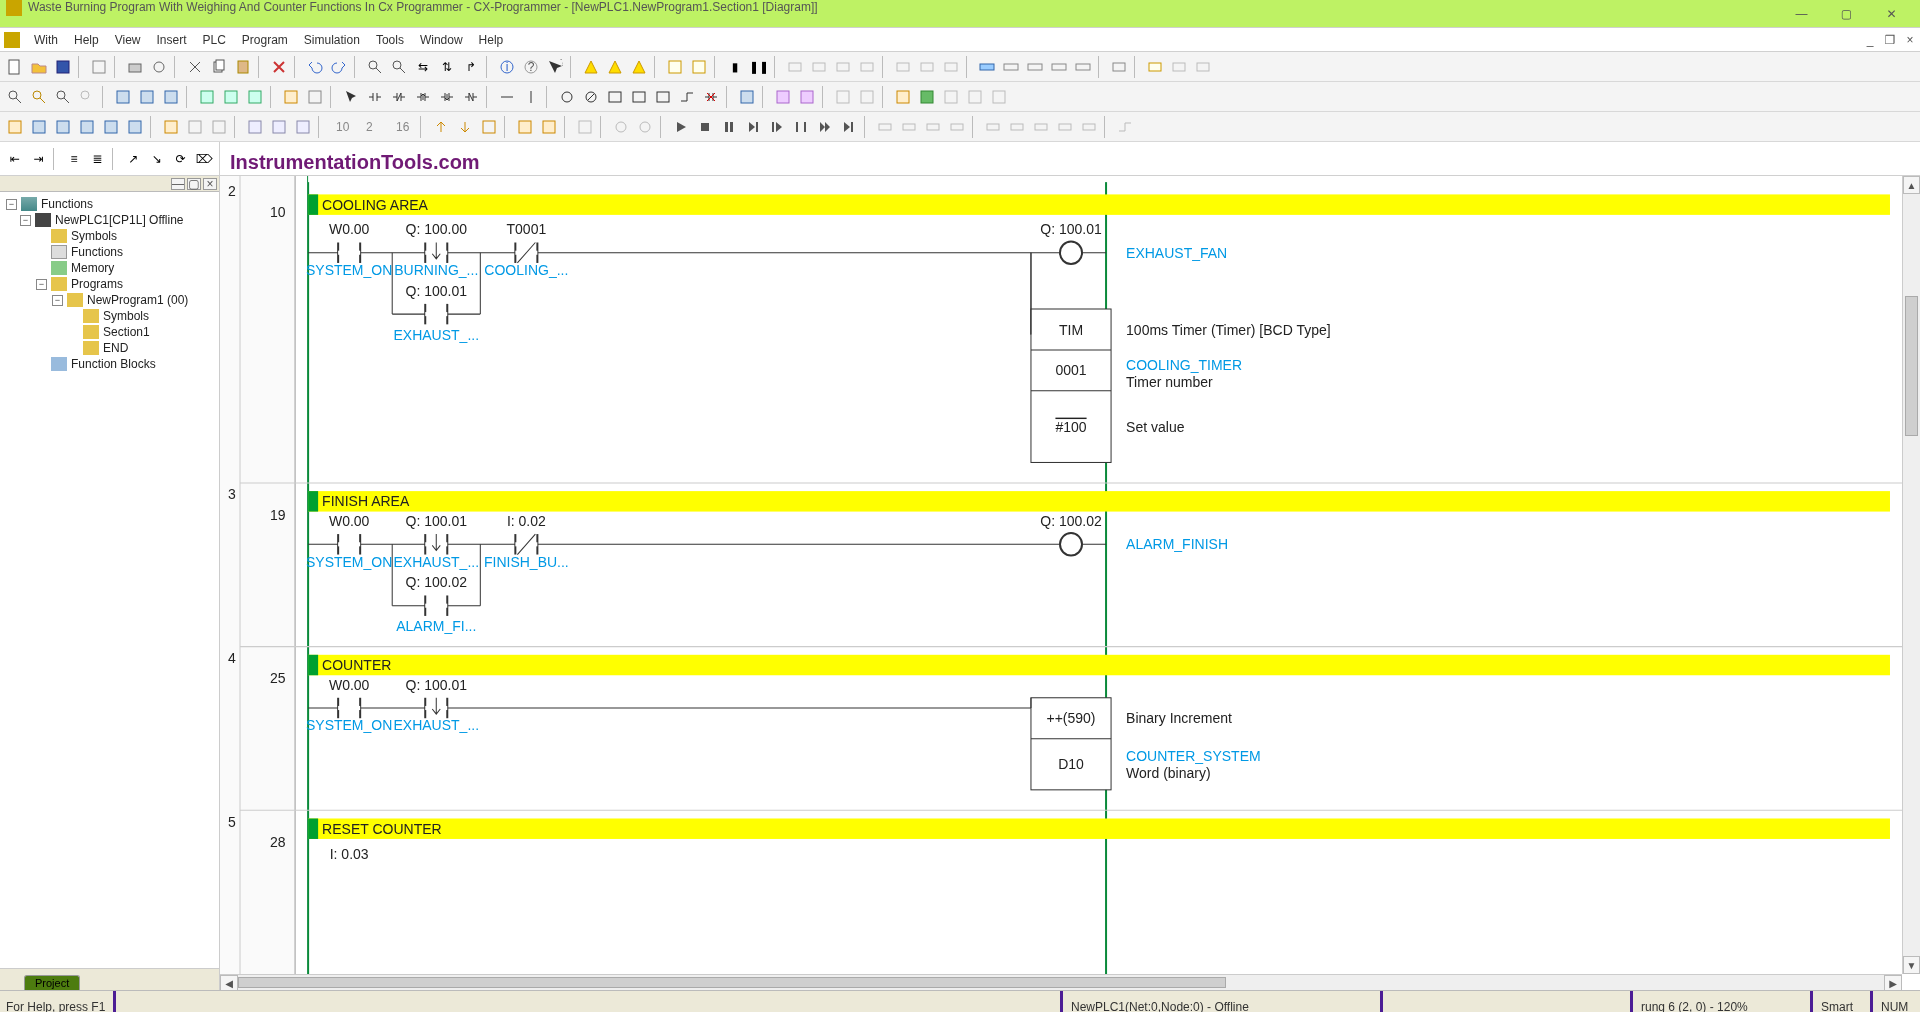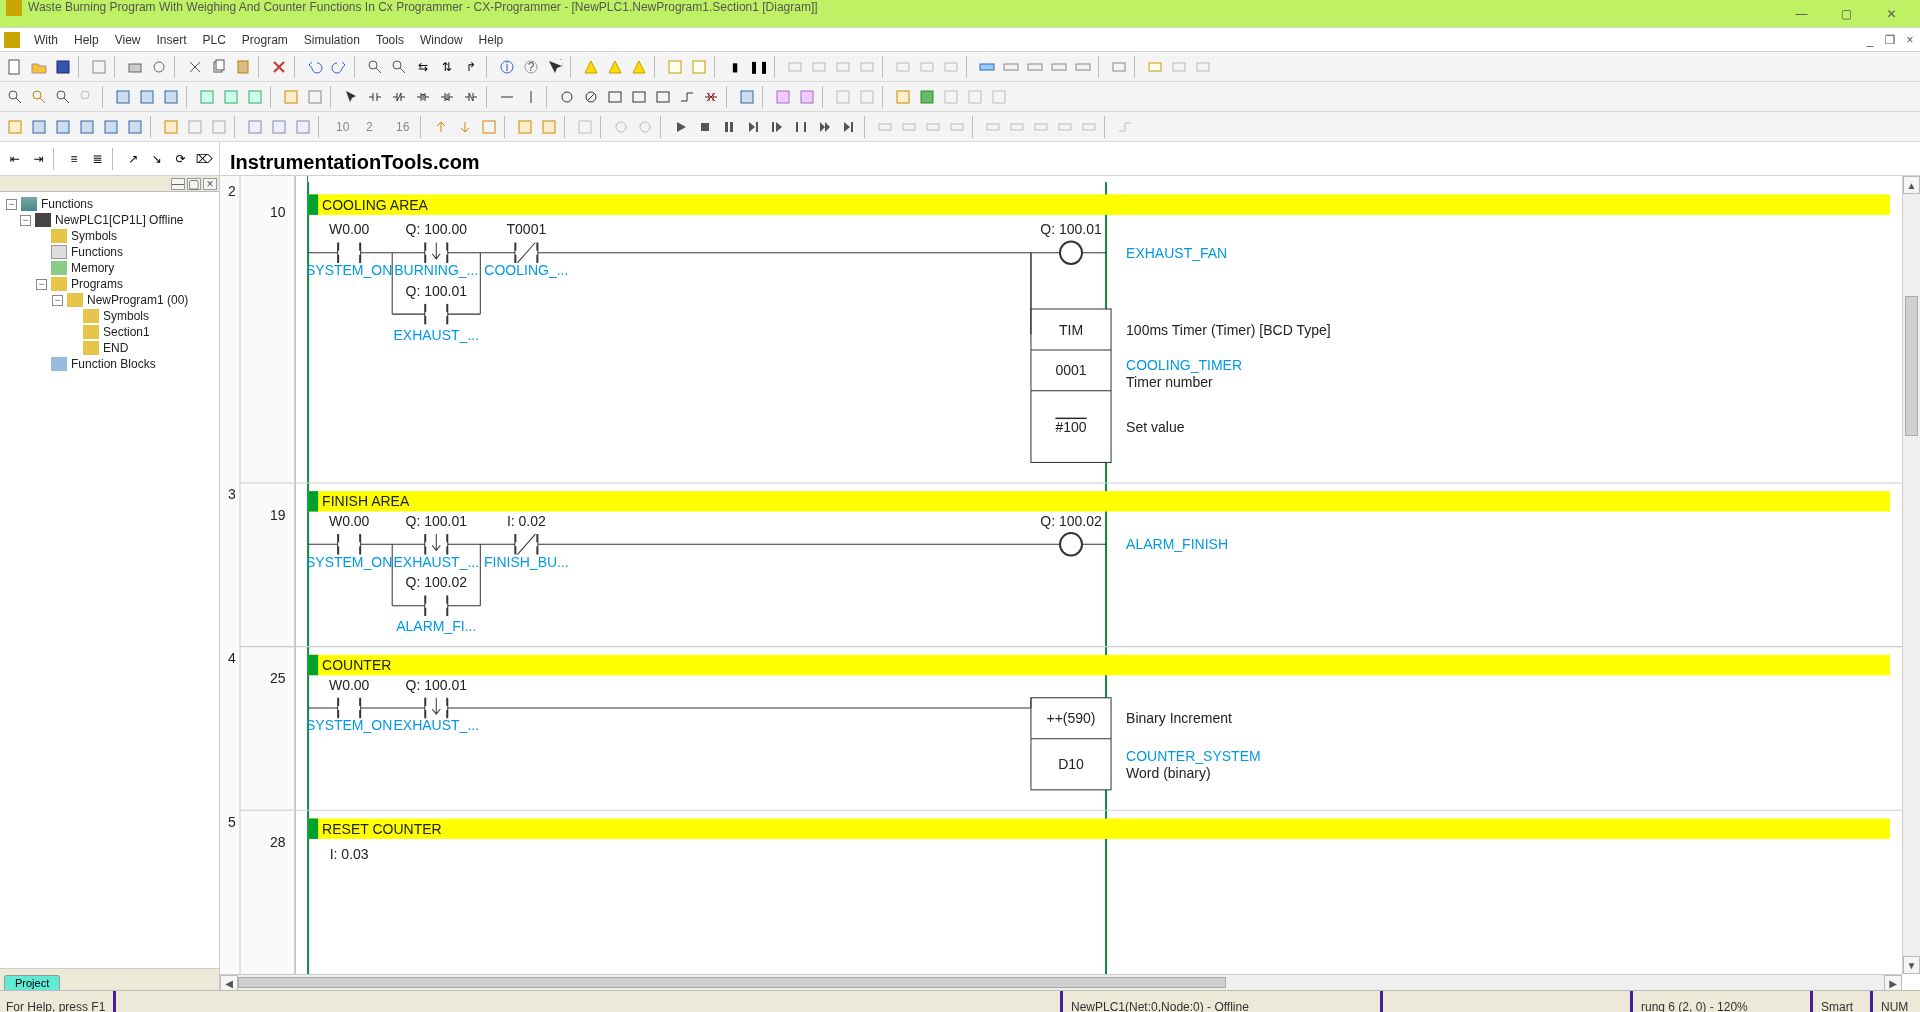--- a/index.html
+++ b/index.html
@@ -20,21 +20,21 @@
 
 
 .tbrow { background:#f4f4f4; border-bottom:1px solid #d8d8d8; display:flex; align-items:center; padding:2px 4px; height:30px; gap:2px; }
 .tb { width:22px; height:22px; display:flex; align-items:center; justify-content:center; border:1px solid transparent; }
 .tbsep { width:6px; height:22px; border-left:1px solid #bbb; margin:0 2px; }
 .tb svg { width:16px; height:16px; }
 
 
 .wmrow { height:34px; background:#fff; border-bottom:1px solid #d0d0d0; display:flex; align-items:center; }
 .wmrow .inset { width:220px; height:100%; border-right:1px solid #d0d0d0; display:flex; align-items:center; padding:0 4px; gap:2px; }
-.wmrow .watermark { font-size:20px; font-weight:700; color:#000000; padding-left:10px;margin-top:7px; }
+.wmrow .watermark { font-size:20px; font-weight:700; color:#701a75; padding-left:10px;margin-top:7px; }
 
 
 .main { display:flex; height:calc(1012px - 28px - 24px - 30px*3 - 34px - 22px); }
 .treecol { width:220px; background:#fff; border-right:1px solid #ccc; position:relative; display:flex; flex-direction:column; }
 .treecol .hdr { height:16px; background:#ece9d8; border-bottom:1px solid #bbb; display:flex; justify-content:flex-end; align-items:center; gap:2px; padding:0 2px; font-size:10px; color:#555; }
 .treecol .hdr span{border:1px solid #999;width:14px;height:12px;display:flex;align-items:center;justify-content:center;background:#f4f4f4;}
 .tree { flex:1; overflow:auto; padding:4px 2px; }
 .tnode { display:flex; align-items:center; gap:4px; padding:1px 0 1px 4px; white-space:nowrap; color:#222; }
 .tnode .tgl { width:11px; height:11px; border:1px solid #888; display:flex; align-items:center; justify-content:center; font-size:9px; line-height:9px; color:#444; background:#fff; }
 .tnode .noTgl { width:11px; }
@@ -45,21 +45,21 @@
 .ic-set{background:#ddd;border:1px solid #999;}
 .ic-mem{background:#8c8;}
 .ic-prog{background:#e6c54b;}
 .ic-nprog{background:#e6c54b;}
 .ic-sec{background:#e6c54b;}
 .ic-end{background:#e6c54b;}
 .ic-fb{background:#9bd;}
 .ind1{padding-left:18px}.ind2{padding-left:34px}.ind3{padding-left:50px}.ind4{padding-left:66px}
 
 .tabstrip { height:22px; border-top:1px solid #ccc; display:flex; align-items:flex-end; padding-left:4px; background:#ece9d8; }
-.tabstrip .tab { background:#5eead4; border:1px solid #999; border-bottom:none; padding:1px 10px; font-size:11px; border-radius:3px 3px 0 0; }
+.tabstrip .tab { background:#4d7c0f; border:1px solid #999; border-bottom:none; padding:1px 10px; font-size:11px; border-radius:3px 3px 0 0;margin-left:20px; }
 
 
 .ladwrap { flex:1; background:#fff; position:relative; overflow:hidden; }
 .ladsvgwrap { position:absolute; left:0; right:18px; top:0; bottom:16px; overflow:hidden; background:#fff; }
 .vscroll { position:absolute; right:0; top:0; bottom:16px; width:18px; background:#efefef; border-left:1px solid #ccc; }
 .vscroll .up,.vscroll .dn{height:18px;background:#f5f5f5;border:1px solid #bbb;display:flex;align-items:center;justify-content:center;font-size:10px;color:#555;}
 .vscroll .dn{position:absolute;bottom:0;left:0;right:0;}
 .vscroll .thumb{position:absolute;left:2px;right:2px;top:120px;height:140px;background:#cfcfcf;border:1px solid #aaa;}
 .hscroll{position:absolute;left:0;right:18px;bottom:0;height:16px;background:#efefef;border-top:1px solid #ccc;}
 .hscroll .lf,.hscroll .rt{width:18px;height:16px;background:#f5f5f5;border:1px solid #bbb;display:flex;align-items:center;justify-content:center;font-size:10px;color:#555;position:absolute;top:0;}

